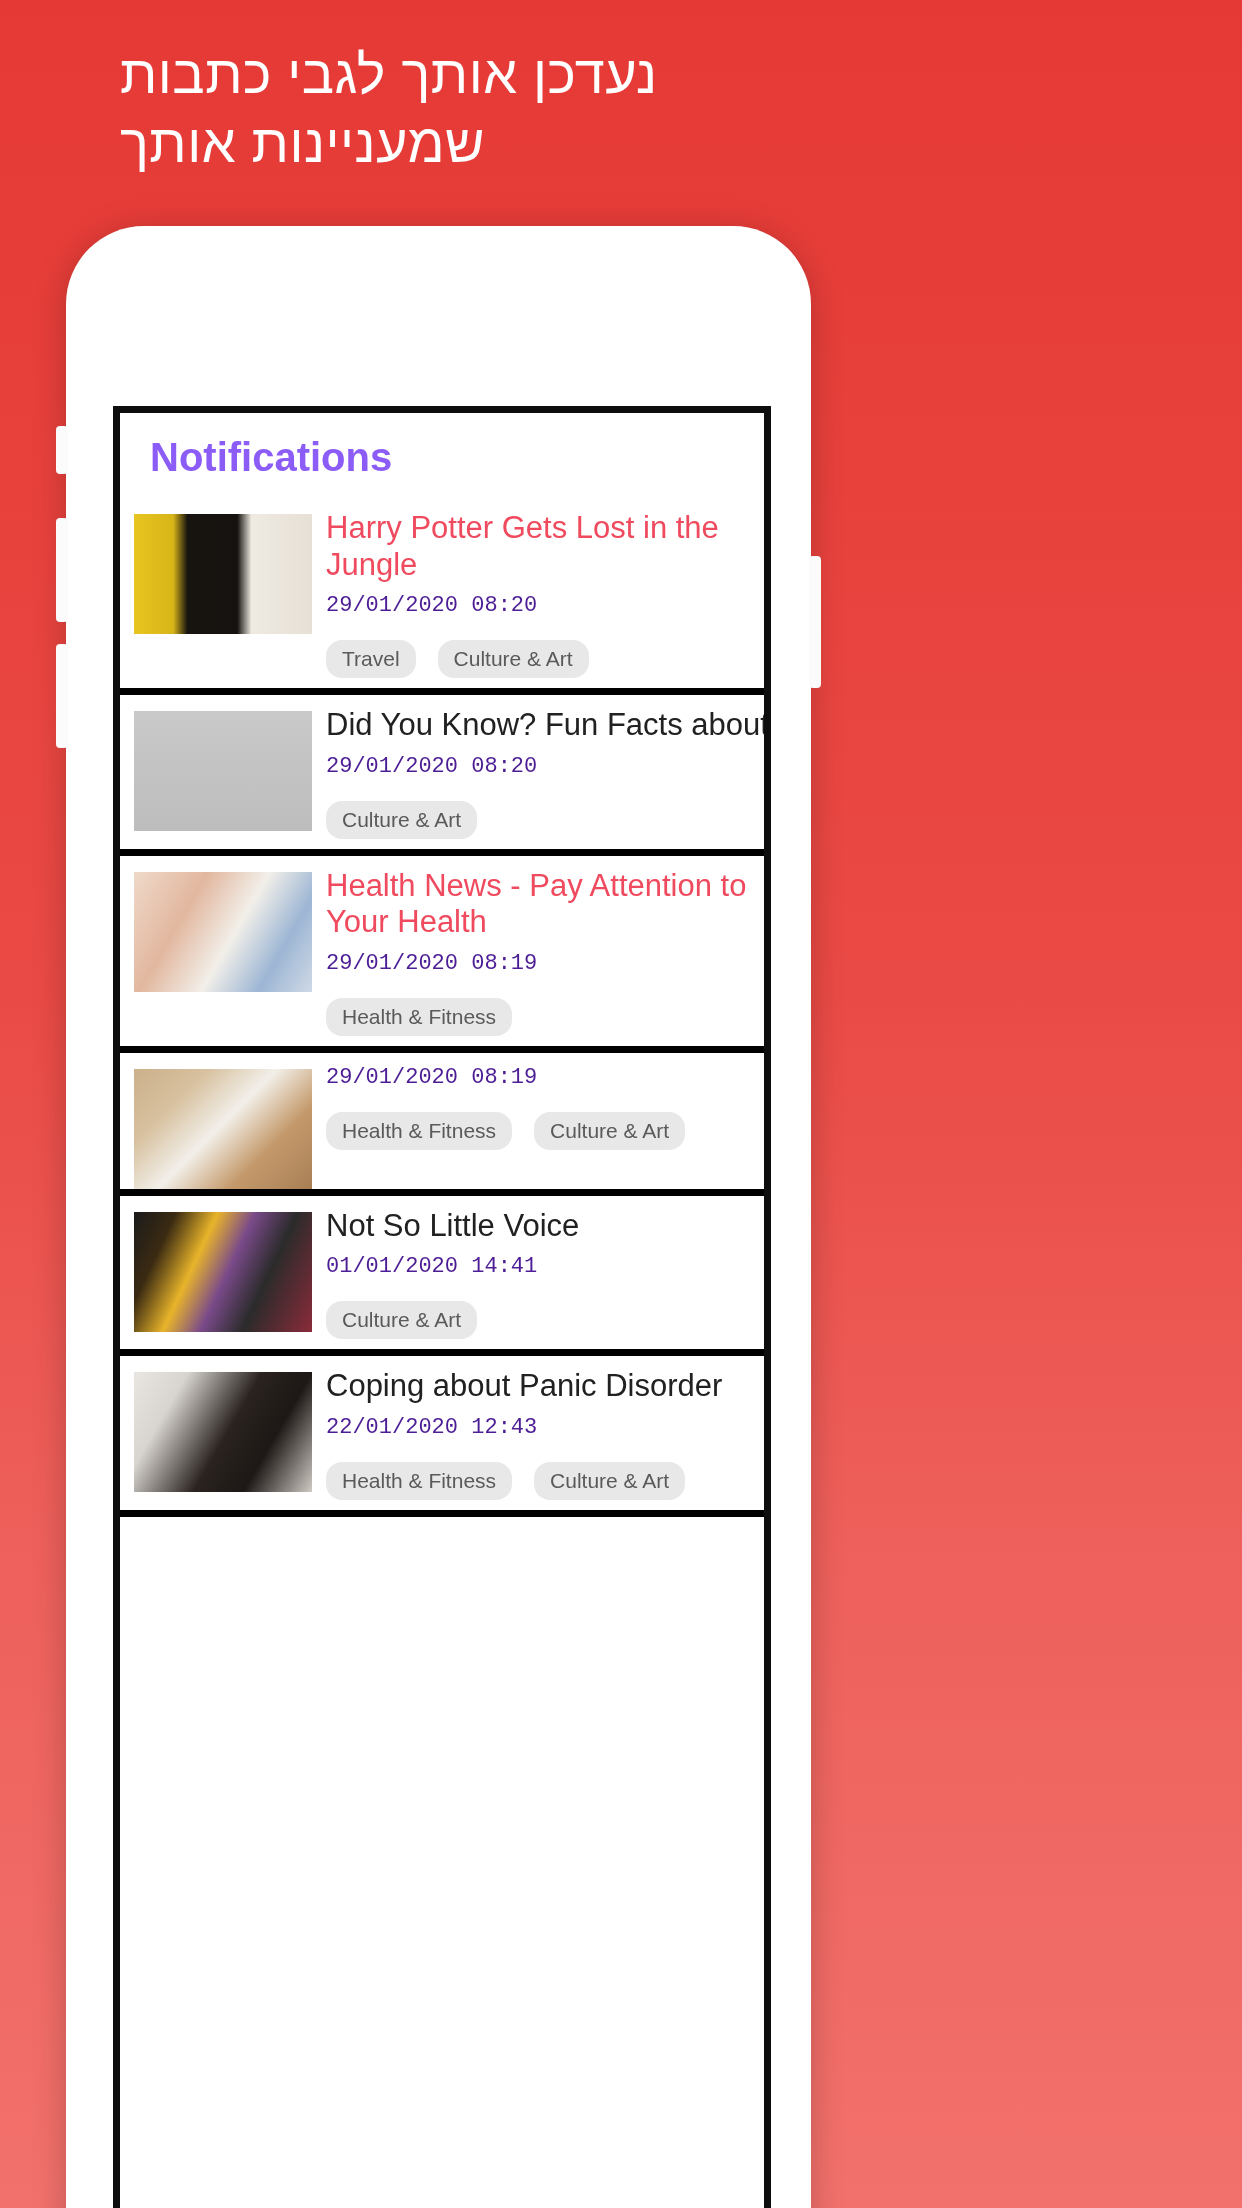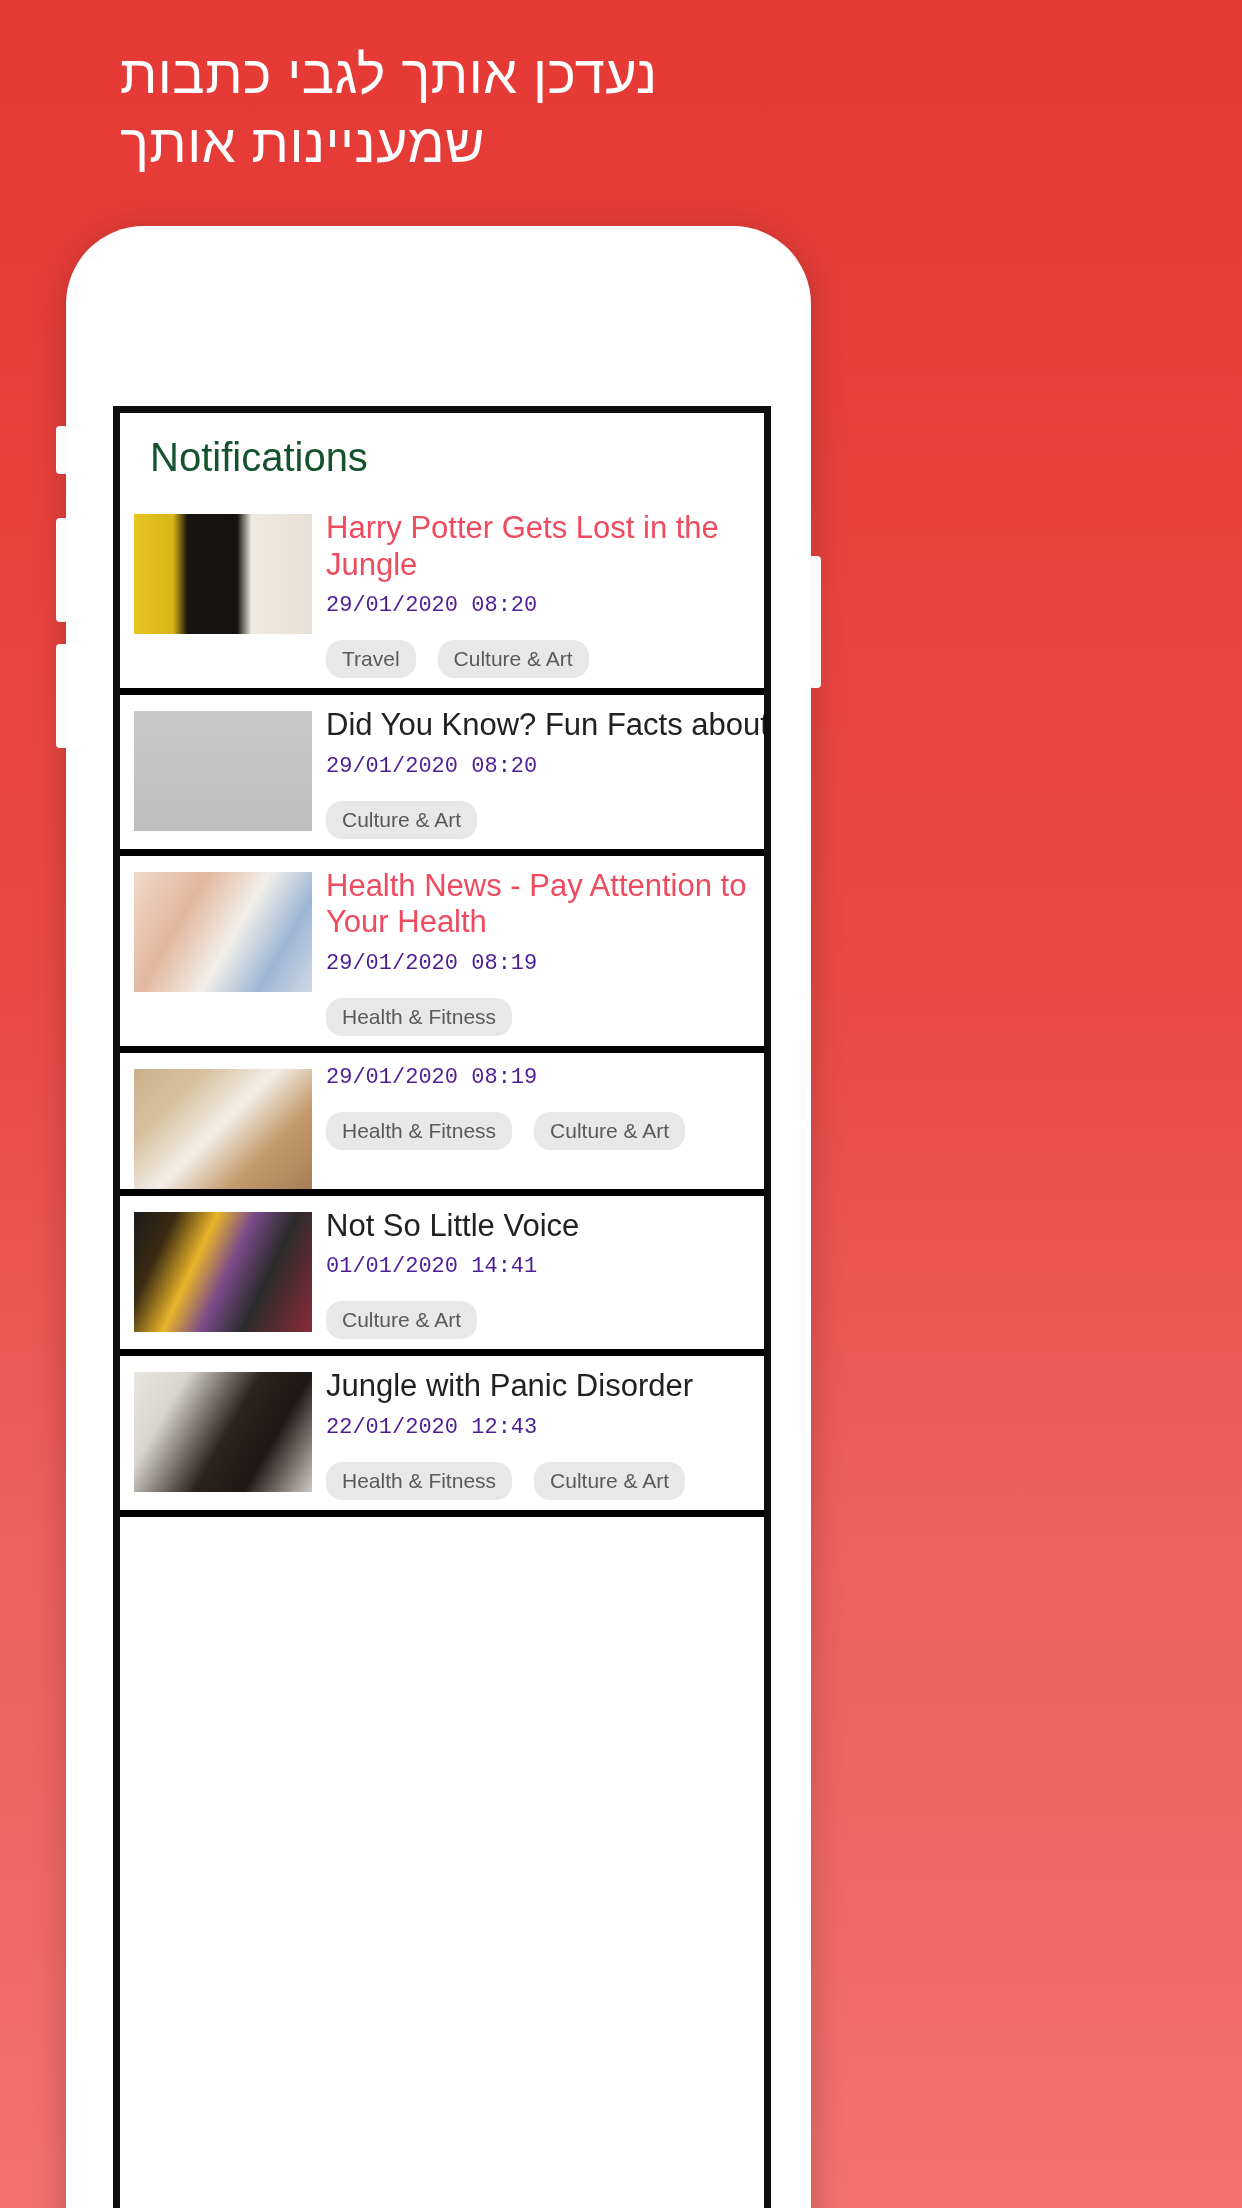--- a/index.html
+++ b/index.html
@@ -41,21 +41,21 @@
   .screen {
     position:absolute; left:47px; top:180px;
     width:658px; height:1940px;
     background:#ffffff;
     border:7px solid #0e0e0e;
     border-bottom:none;
     overflow:hidden;
   }
 
   .app-title {
-    font-size:40px; color:#14532d; font-weight:400;
+    font-size:40px; color:#8b5cf6; font-weight:700;
     padding:22px 0 18px 30px;
   }
 
   .list { background:#fff; }
 
   .notif {
     display:flex; align-items:flex-start;
     padding:12px 14px 0 14px;
     border-bottom:7px solid #000000;
     position:relative;
@@ -147,21 +147,21 @@
             <div class="ntitle">Not So Little Voice</div>
             <div class="ntime">01/01/2020 14:41</div>
             <div class="tags">
               <span class="tag">Culture &amp; Art</span>
             </div>
           </div>
         </div>
         <div class="notif">
           <div class="thumb" style="background-image: linear-gradient(120deg, rgb(233, 230, 226) 0%, rgb(216, 212, 207) 22%, rgb(42, 35, 32) 52%, rgb(29, 24, 21) 72%, rgb(207, 202, 196) 100%);"></div>
           <div class="body">
-            <div class="ntitle">Jungle with Panic Disorder</div>
+            <div class="ntitle">Coping about Panic Disorder</div>
             <div class="ntime">22/01/2020 12:43</div>
             <div class="tags">
               <span class="tag">Health &amp; Fitness</span>
               <span class="tag">Culture &amp; Art</span>
             </div>
           </div>
         </div>
       </div>
 
   </div>

